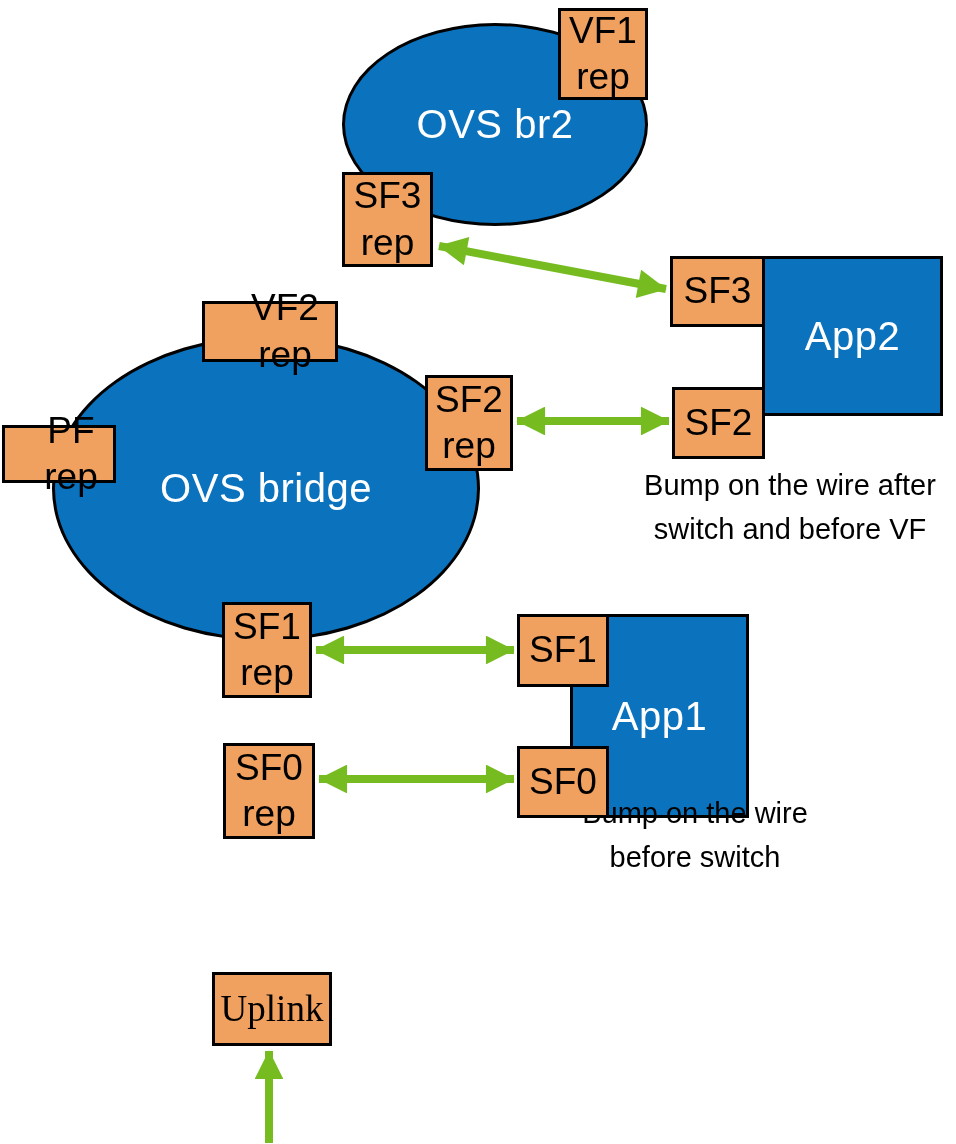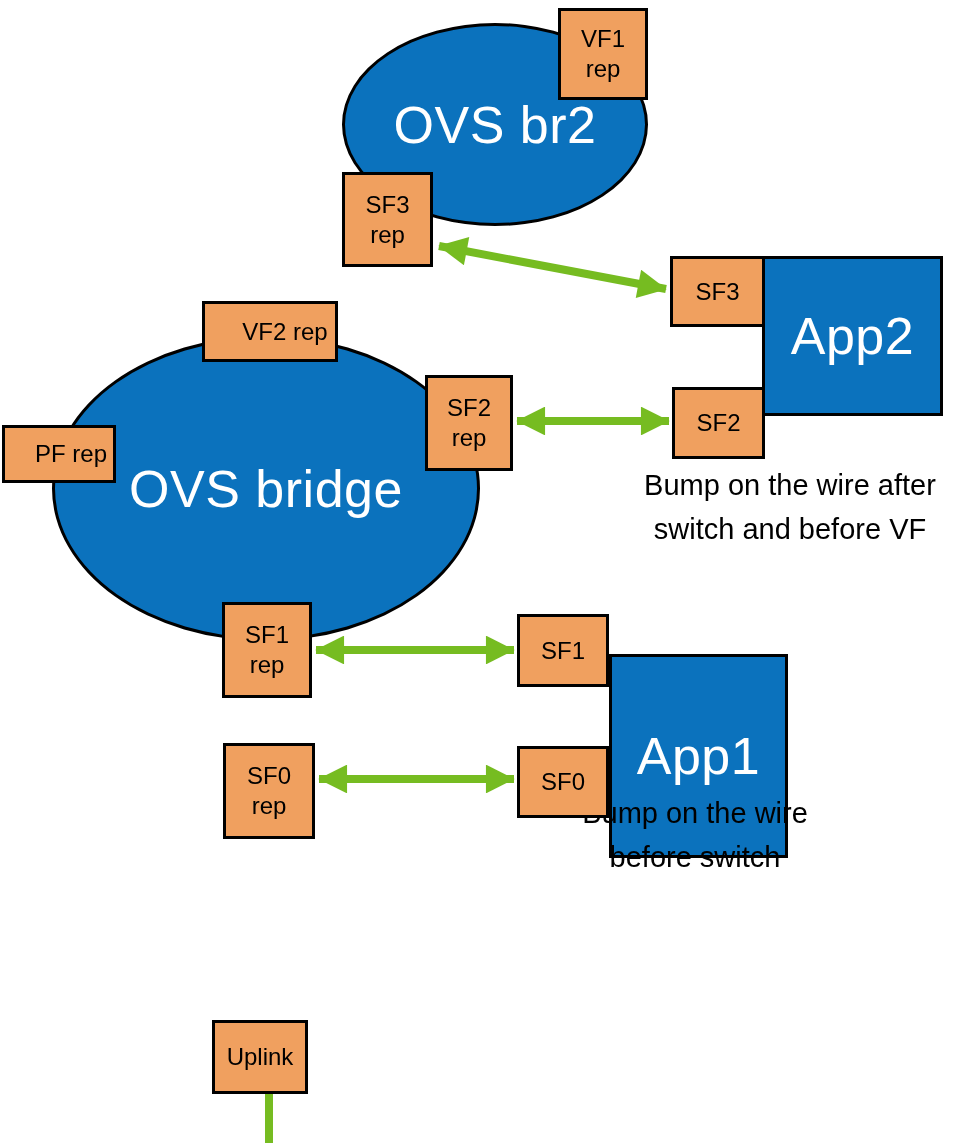--- a/index.html
+++ b/index.html
@@ -30,33 +30,33 @@
   .app-rect{
     position:absolute;
     box-sizing:border-box;
     background:var(--node-fill);
     border:3px solid var(--outline);
     display:flex;align-items:center;justify-content:center;
     z-index:1;
   }
   .node-label{
     color:var(--node-text);
-    font-size:52px;
+    font-size:40px;
     letter-spacing:0.5px;
     white-space:nowrap;
   }
   .port{
     position:absolute;
     box-sizing:border-box;
     background:var(--port-fill);
     border:3px solid var(--outline);
     color:var(--port-text);
     display:flex;align-items:center;justify-content:center;
     text-align:center;
-    font-size:24px;
+    font-size:37px;
     line-height:1.25;
     white-space:pre-line;
     z-index:3;
   }
   .caption{
     position:absolute;
     color:#000000;
     font-size:29px;
     line-height:1.5;
     text-align:center;
@@ -86,21 +86,21 @@
 
   <div class="ellipse" style="left:52px;top:336px;width:428px;height:305px;">
     <span class="node-label">OVS bridge</span>
   </div>
 
 
   <div class="app-rect" style="left:762px;top:256px;width:181px;height:160px;">
     <span class="node-label">App2</span>
   </div>
 
-  <div class="app-rect" style="left:609px;top:614px;width:179px;height:204px;margin-top:40px;">
+  <div class="app-rect" style="left:570px;top:614px;width:179px;height:204px;">
     <span class="node-label">App1</span>
   </div>
 
   <svg id="arrows" width="956" height="1144" viewBox="0 0 956 1144">
     <defs>
       <marker id="ah" viewBox="0 0 4 4" refX="3.9" refY="2" markerWidth="4.2" markerHeight="3.6" orient="auto-start-reverse" markerUnits="strokeWidth">
         <path d="M0,0 L4,2 L0,4 Z"></path>
       </marker>
     </defs>
     <line class="arrow-line" x1="439" y1="246" x2="666" y2="289" marker-start="url(#ah)" marker-end="url(#ah)"></line>
@@ -117,21 +117,21 @@
 
   <div class="port" style="left:202px;top:301px;width:136px;height:61px;padding-left:30px;">VF2 rep</div>
   <div class="port" style="left:2px;top:425px;width:114px;height:58px;padding-left:24px;">PF rep</div>
   <div class="port" style="left:425px;top:375px;width:88px;height:96px;">SF2
 rep</div>
   <div class="port" style="left:222px;top:602px;width:90px;height:96px;">SF1
 rep</div>
 
   <div class="port" style="left:223px;top:743px;width:92px;height:96px;">SF0
 rep</div>
-  <div class="port" style="left:212px;top:1020px;width:96px;height:74px;">Uplink</div>
+  <div class="port" style="left:212px;top:972px;width:120px;height:74px;font-family:Liberation Serif, serif;">Uplink</div>
 
   <div class="port" style="left:670px;top:256px;width:95px;height:71px;">SF3</div>
   <div class="port" style="left:672px;top:387px;width:93px;height:72px;">SF2</div>
 
   <div class="port" style="left:517px;top:614px;width:92px;height:73px;">SF1</div>
   <div class="port" style="left:517px;top:746px;width:92px;height:72px;">SF0</div>
 
   <div class="caption" style="left:612px;top:464px;width:356px;">Bump on the wire after
 switch and before VF</div>
   <div class="caption" style="left:540px;top:792px;width:310px;">Bump on the wire

